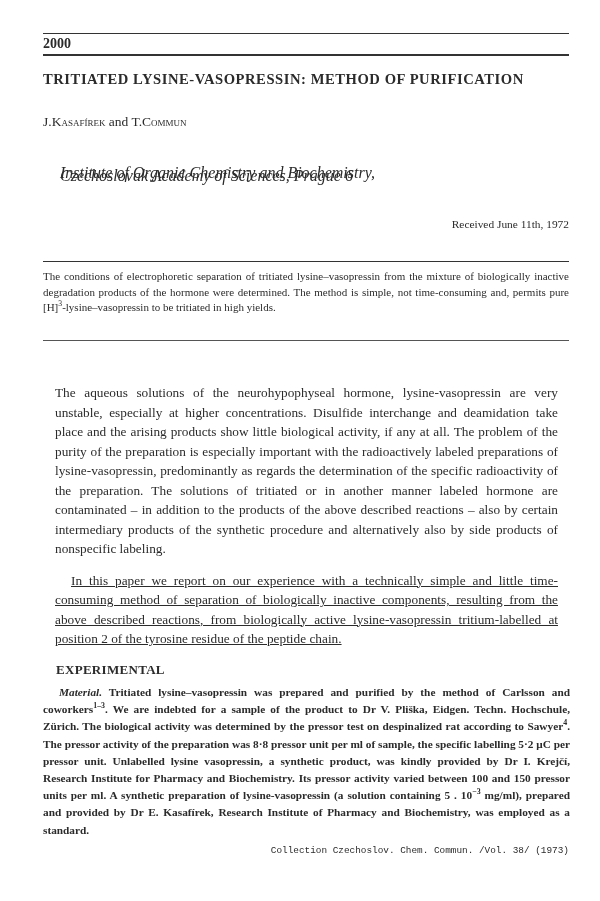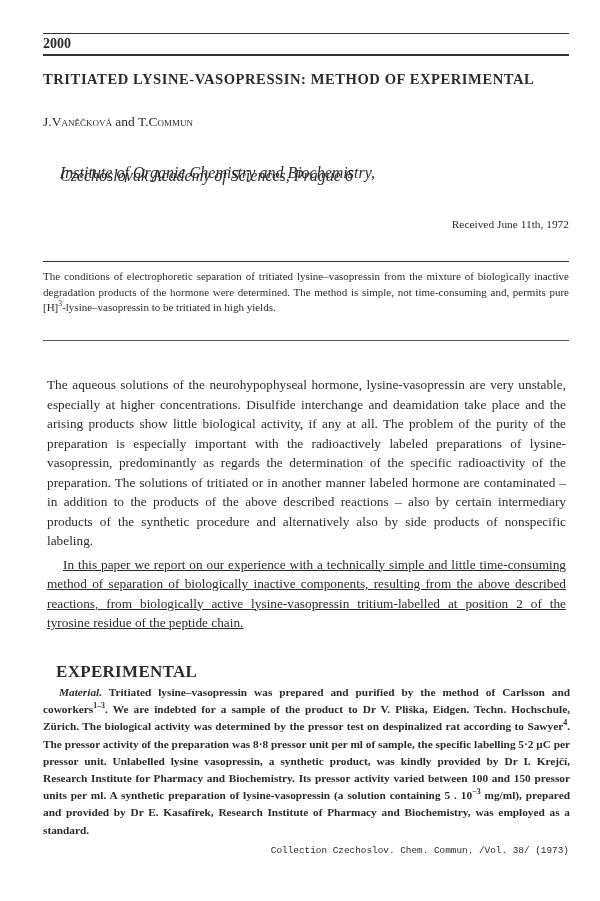--- a/index.html
+++ b/index.html
@@ -16,42 +16,42 @@
   .affil { left: 60px; font-size: 16px; font-style: italic; margin-top: 31px; }
   .received { right: 31px; top: 218px; font-size: 11.4px; }
   .abstract {
     left: 43px; top: 269px; width: 526px; font-size: 11px; line-height: 15.6px;
     text-align: justify;
   }
   .body-text {
     left: 43px; top: 371px; width: 527px; font-size: 13.3px; line-height: 19.5px;
     text-align: justify;
   }
-  .body-text p { margin: 4px; }
+  .body-text p { margin: 12px; }
   .body-text p.indent { text-indent: 16px; text-decoration: underline; }
-  .section-head { left: 56px; top: 662px; font-size: 17px; font-weight: bold; letter-spacing: 0.3px; }
+  .section-head { left: 56px; top: 662px; font-size: 13px; font-weight: bold; letter-spacing: 0.3px; }
   .exp-text {
     left: 43px; top: 684px; width: 527px; font-size: 11.3px; line-height: 17.2px;
     text-align: justify;
   }
   .exp-text p { margin: 0; text-indent: 16px; font-weight: bold; }
   .footer { right: 31px; top: 845px; font-size: 9.4px; font-family: Liberation Mono, monospace; }
   sup { font-size: 70%; line-height: 0; }
 </style>
 </head>
 <body>
 
 <div class="rule" style="top:33px;height:1px;"></div>
 <div class="abs page-num">2000</div>
 <div class="rule" style="top:54px;height:2px;"></div>
 
-<div class="abs title">TRITIATED LYSINE-VASOPRESSIN: METHOD OF EXPERIMENTAL</div>
+<div class="abs title">TRITIATED LYSINE-VASOPRESSIN: METHOD OF PURIFICATION</div>
 
 <div class="abs authors">
-  <span>J.</span><span class="sc">Vaněčková</span><span> and </span><span>T.</span><span class="sc">Commun</span>
+  <span>J.</span><span class="sc">Kasafírek</span><span> and </span><span>T.</span><span class="sc">Commun</span>
 </div>
 
 <div class="abs affil" style="top:133px;">Institute of Organic Chemistry and Biochemistry,</div>
 <div class="abs affil" style="top:136px;">Czechoslovak Academy of Sciences, Prague 6</div>
 
 <div class="abs received">Received June 11th, 1972</div>
 
 <div class="rule" style="top:261px;height:1px;"></div>
 <div class="abs abstract">
   <span>The conditions of electrophoretic separation of tritiated lysine–vasopressin from the mixture of biologically inactive degradation products of the hormone were determined. The method is simple, not time-consuming and, permits pure [H]</span><sup>3</sup><span>-lysine–vasopressin to be tritiated in high yields.</span>

